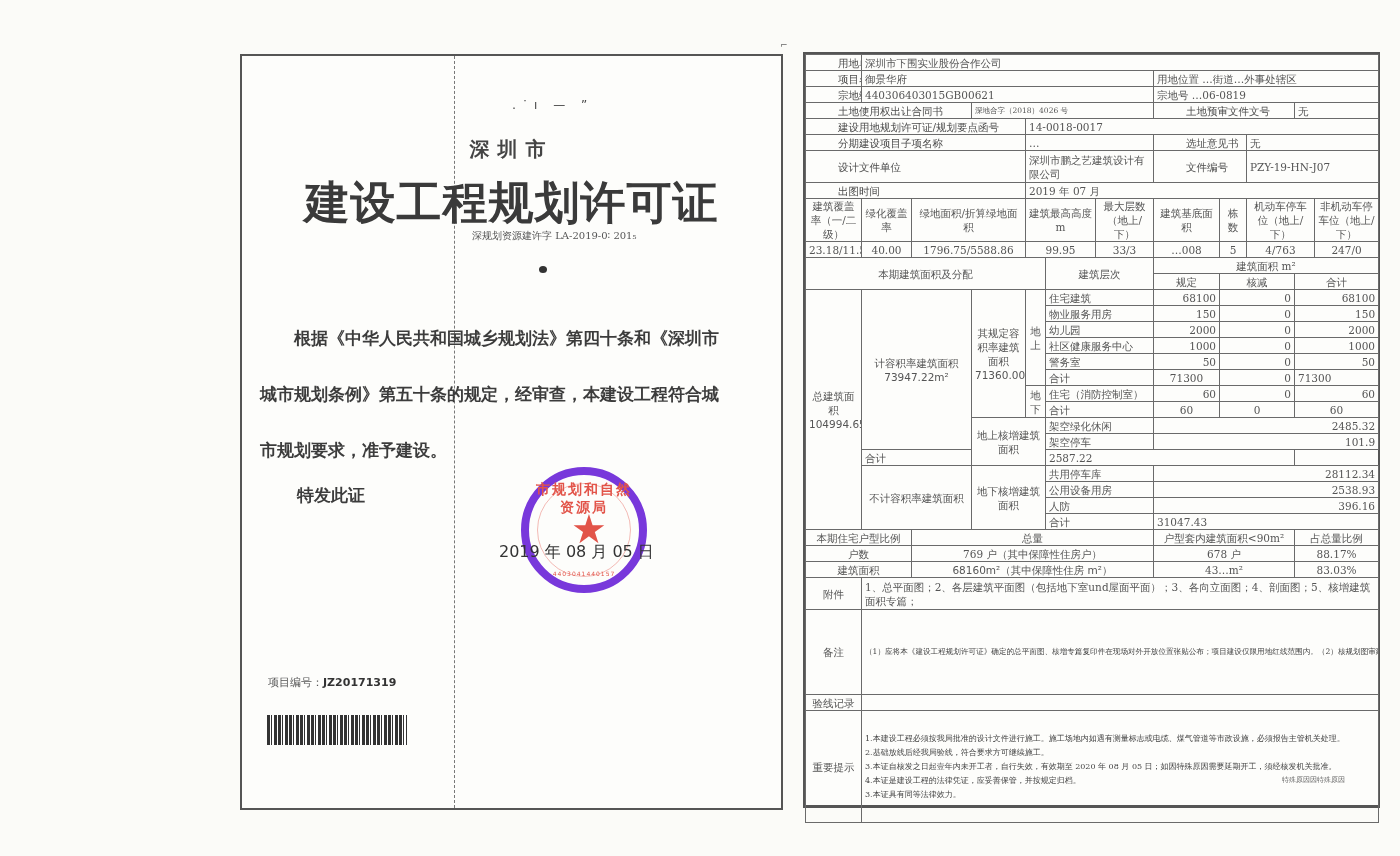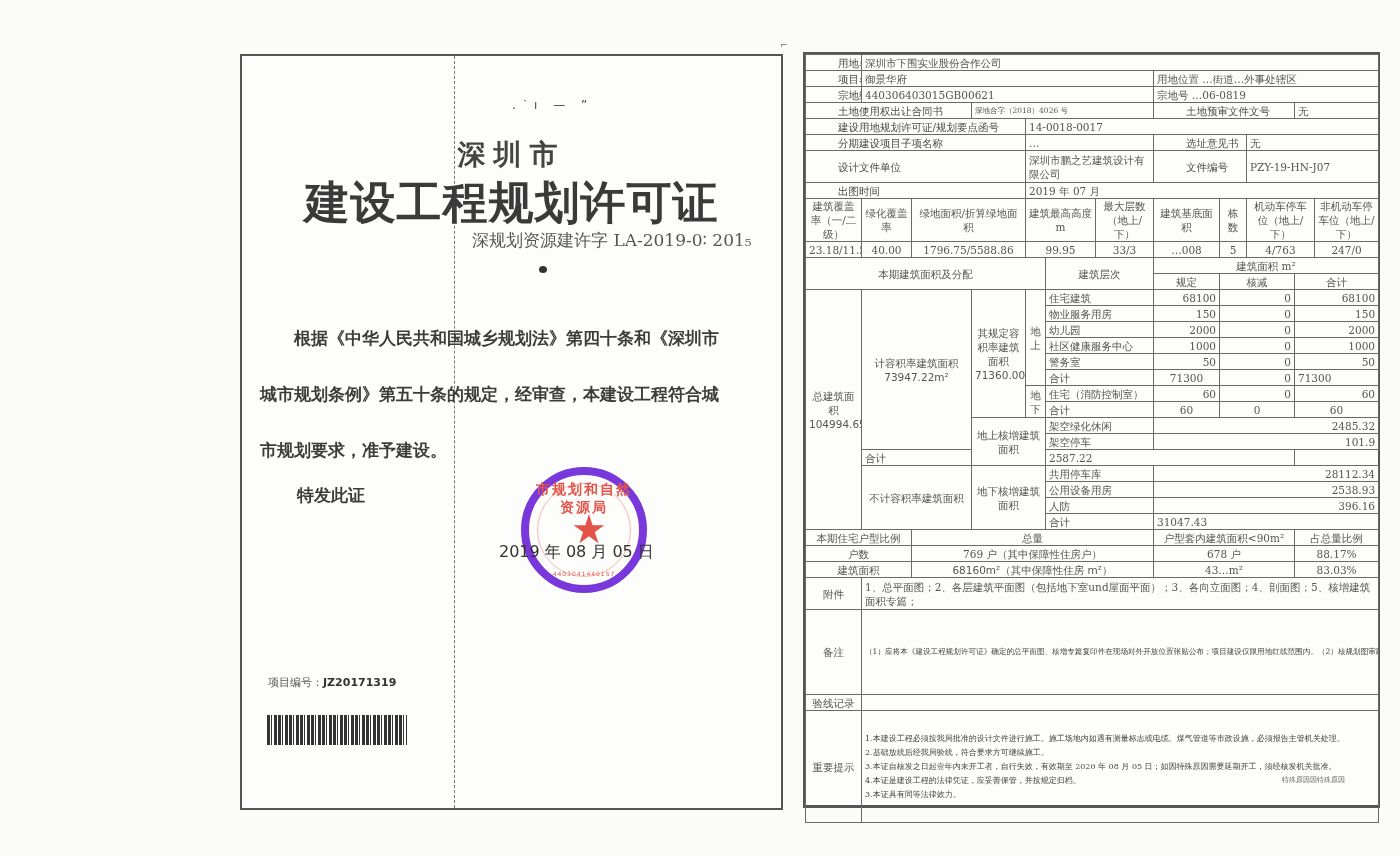--- a/index.html
+++ b/index.html
@@ -3,23 +3,23 @@
 <meta charset="utf-8">
 <style>
   * { box-sizing: border-box; margin: 0; padding: 0; }
   html, body { width: 1400px; height: 856px; overflow: hidden; }
   body { background: #fbfbf8; font-family: "DejaVu Sans", "Liberation Sans", sans-serif; color: #333; position: relative; }
 
   
   .cert { position: absolute; left: 240px; top: 54px; width: 543px; height: 756px; border: 2px solid #555; background: #fdfdfb; }
   .cert .fold { position: absolute; left: 212px; top: 0; bottom: 0; border-left: 1px dashed #777; }
   .cert .marks-top { position: absolute; left: 270px; top: 42px; font-size: 12px; color: #444; letter-spacing: 6px; }
-  .cert .city { position: absolute; left: 0; right: 0; top: 80px; text-align: center; font-size: 28px; font-weight: bold; letter-spacing: 8px; color: #444; }
+  .cert .city { position: absolute; left: 0; right: 0; top: 80px; text-align: center; font-size: 20px; font-weight: bold; letter-spacing: 8px; color: #444; }
   .cert .title { position: absolute; left: 0; right: 0; top: 117px; text-align: center; font-size: 45px; font-weight: bold; color: #3a3a3a; letter-spacing: 1px; }
-  .cert .permit-no { position: absolute; left: 230px; top: 173px; font-family: "DejaVu Serif", serif; font-size: 17px; color: #555; }
+  .cert .permit-no { position: absolute; left: 230px; top: 173px; font-family: "DejaVu Serif", serif; font-size: 10px; color: #555; }
   .cert .blot { position: absolute; left: 297px; top: 210px; width: 8px; height: 7px; border-radius: 50%; background: #333; }
   .cert .body-text { position: absolute; left: 18px; top: 254px; width: 500px; font-size: 17px; font-weight: bold; color: #3c3c3c; line-height: 56px; }
   .cert .body-text .indent { padding-left: 34px; }
   .cert .issue { position: absolute; left: 55px; top: 428px; font-size: 17px; font-weight: bold; color: #3c3c3c; }
   .stamp { position: absolute; left: 279px; top: 411px; width: 126px; height: 126px; border-radius: 50%; border: 8px solid #6d28d9; opacity: 0.92; }
   .stamp .ring { position: absolute; inset: 8px; border-radius: 50%; border: 1px solid rgba(224,70,58,0.4); }
   .stamp .star { position: absolute; left: 42px; top: 34px; font-size: 40px; color: #e0463a; line-height: 1; }
   .stamp .arc { position: absolute; left: 6px; right: 6px; top: 6px; text-align: center; font-size: 14px; font-weight: bold; color: #e0463a; letter-spacing: 2px; }
   .stamp .code { position: absolute; left: 0; right: 0; bottom: 8px; text-align: center; font-size: 6px; color: #e0463a; letter-spacing: 1px; }
   .cert .date { position: absolute; left: 257px; top: 486px; font-size: 16px; color: #333; }

